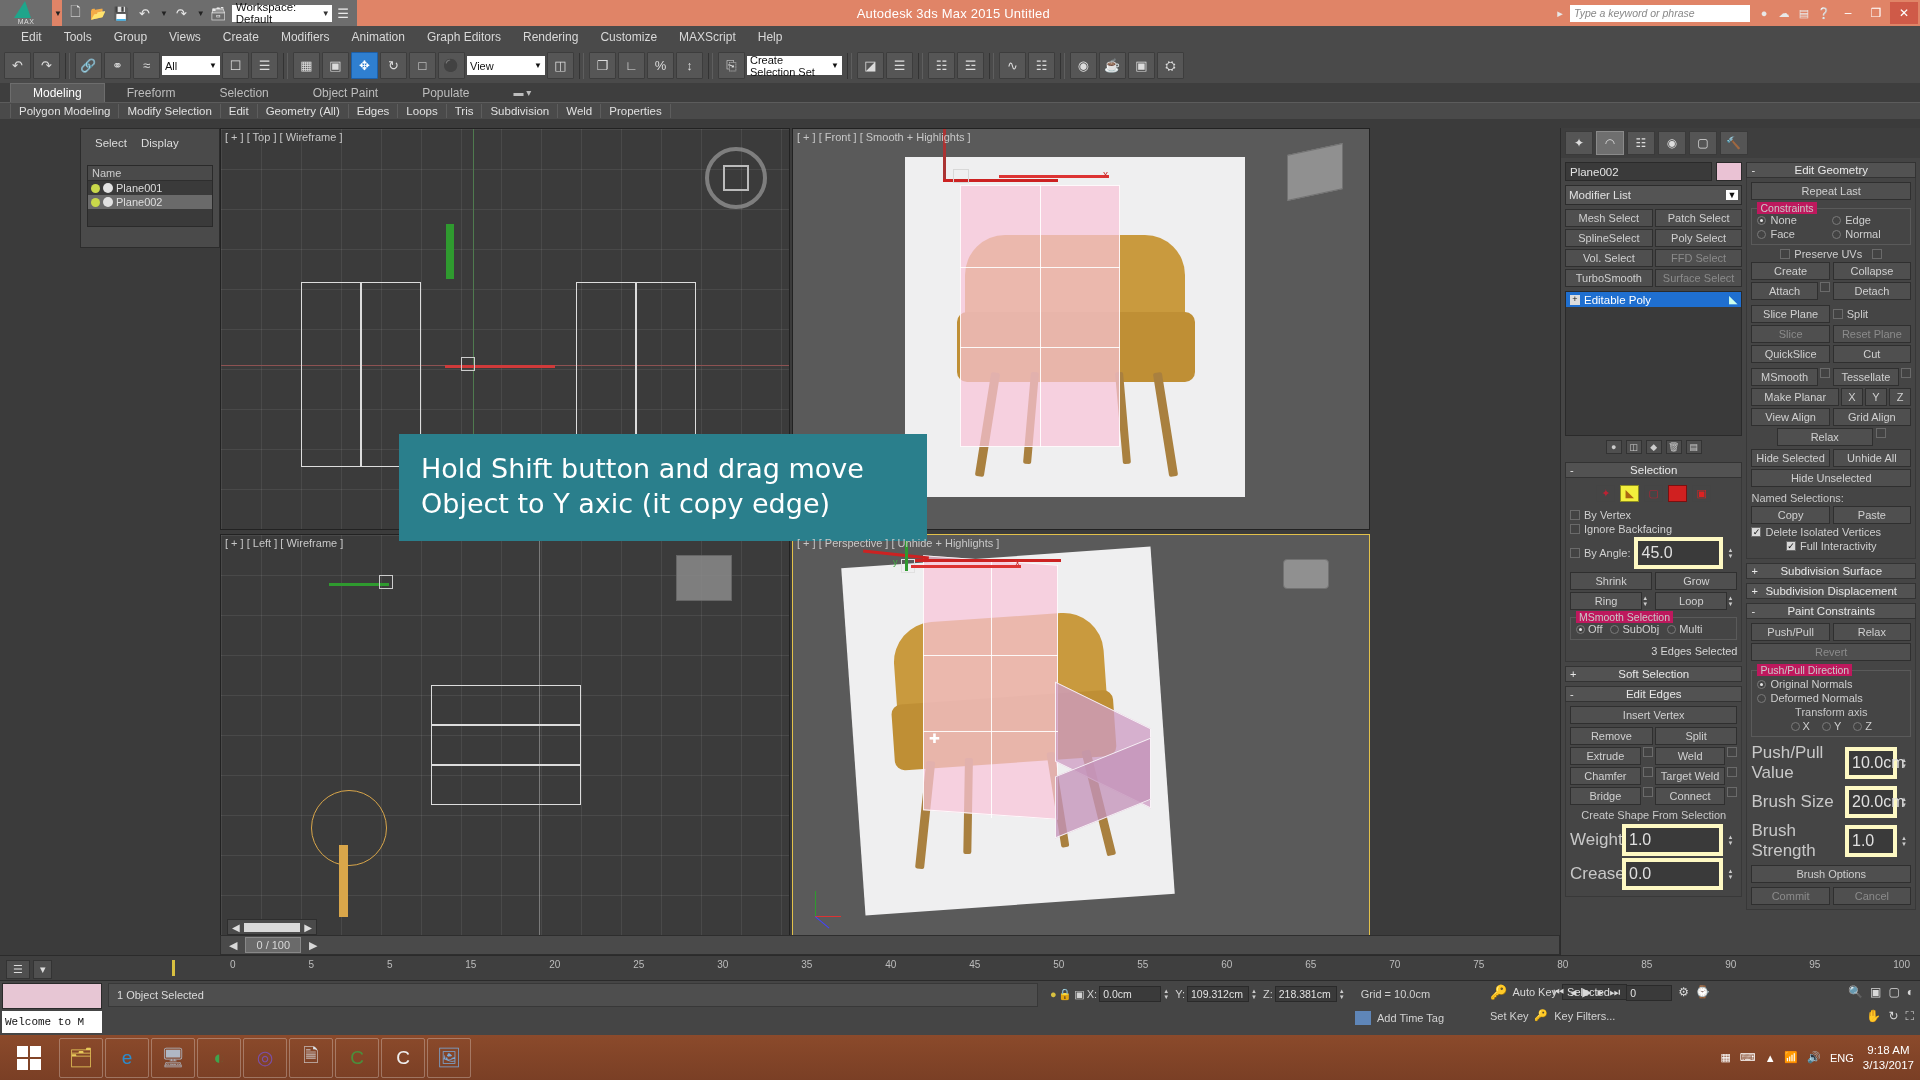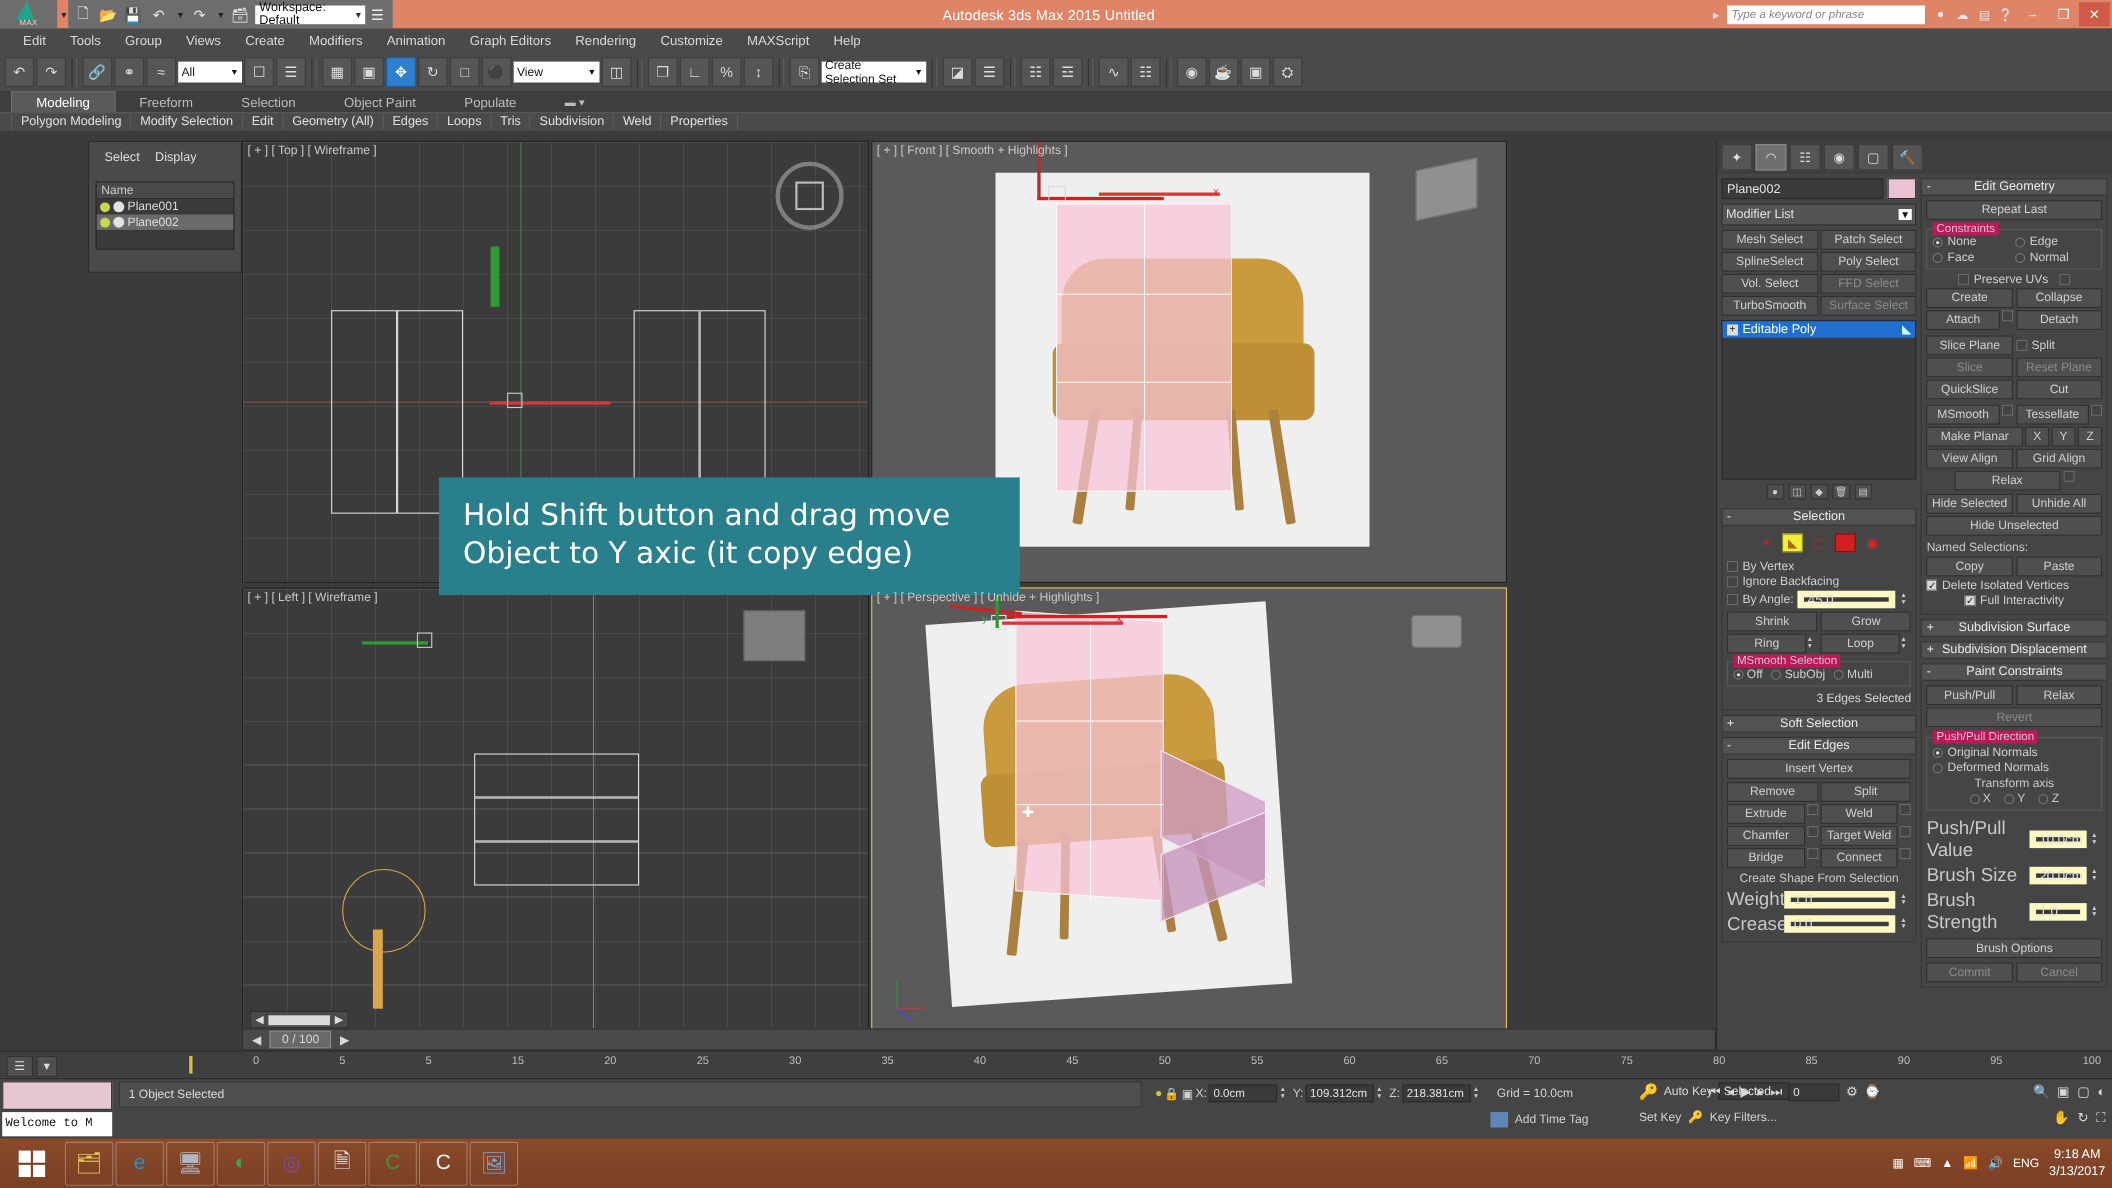--- a/index.html
+++ b/index.html
@@ -111,21 +111,21 @@
   .box.on { background:#d9d9d9; color:#111; font-size:9px; line-height:9px; text-align:center;}
   .rad { width:9px;height:9px;border-radius:50%;background:#434343;border:1px solid #7a7a7a; position:relative;}
   .rad.on::after{content:"";position:absolute;inset:2px;border-radius:50%;background:#e6e6e6;}
   .fieldset { border:1px solid #5a5a5a; padding:5px 5px 4px; margin:3px 0; position:relative;}
   .fieldset > .lg { position:absolute; top:-7px; left:5px; background:#be185d; padding:0 3px; font-size:10.5px; color:#c9c9c9;}
   .row2 { display:grid; grid-template-columns:1fr 1fr; gap:3px;}
   .selicons { display:flex; gap:5px; justify-content:center; padding:3px 0 5px;}
   .selic { width:19px;height:17px; border:1px solid #444; display:flex;align-items:center;justify-content:center; font-size:11px;}
   .selic.on { background:#f2ef3c; border-color:#8d8c20;}
   .spin { width:10px; display:flex; flex-direction:column; justify-content:center; font-size:6px; color:#ccc;}
-  .numfield { background:#3a3a3a; border:6px solid #fef9c3; color:#e0e0e0; font-size:12px; padding:0 3px; height:16px; display:flex;align-items:center;}
+  .numfield { background:#3a3a3a; border:4px solid #fef9c3; color:#e0e0e0; font-size:16px; padding:0 3px; height:32px; display:flex;align-items:center;}
   .lblsm { font-size:17px; color:#c8c8c8;}
 
   
   .timeline { position:absolute; left:220px; right:360px; bottom:125px; height:20px; background:#4a4a4a; border:1px solid #2e2e2e; display:flex; align-items:center; font-size:11px; color:#d8d8d8;}
   .trackbar { position:absolute; left:0; right:0; bottom:100px; height:25px; background:#3f3f3f; border-top:1px solid #2b2b2b;}
   .ticks { position:absolute; left:230px; right:10px; top:3px; height:20px; display:flex; justify-content:space-between; font-size:10px; color:#bdbdbd;}
 
   
   .statusbar { position:absolute; left:0; right:0; bottom:45px; height:55px; background:#454545; border-top:1px solid #2b2b2b;}
   .sb-swatch { position:absolute; left:2px; top:2px; width:100px; height:26px; background:#e7c6d4; border:1px solid #2a2a2a;}

